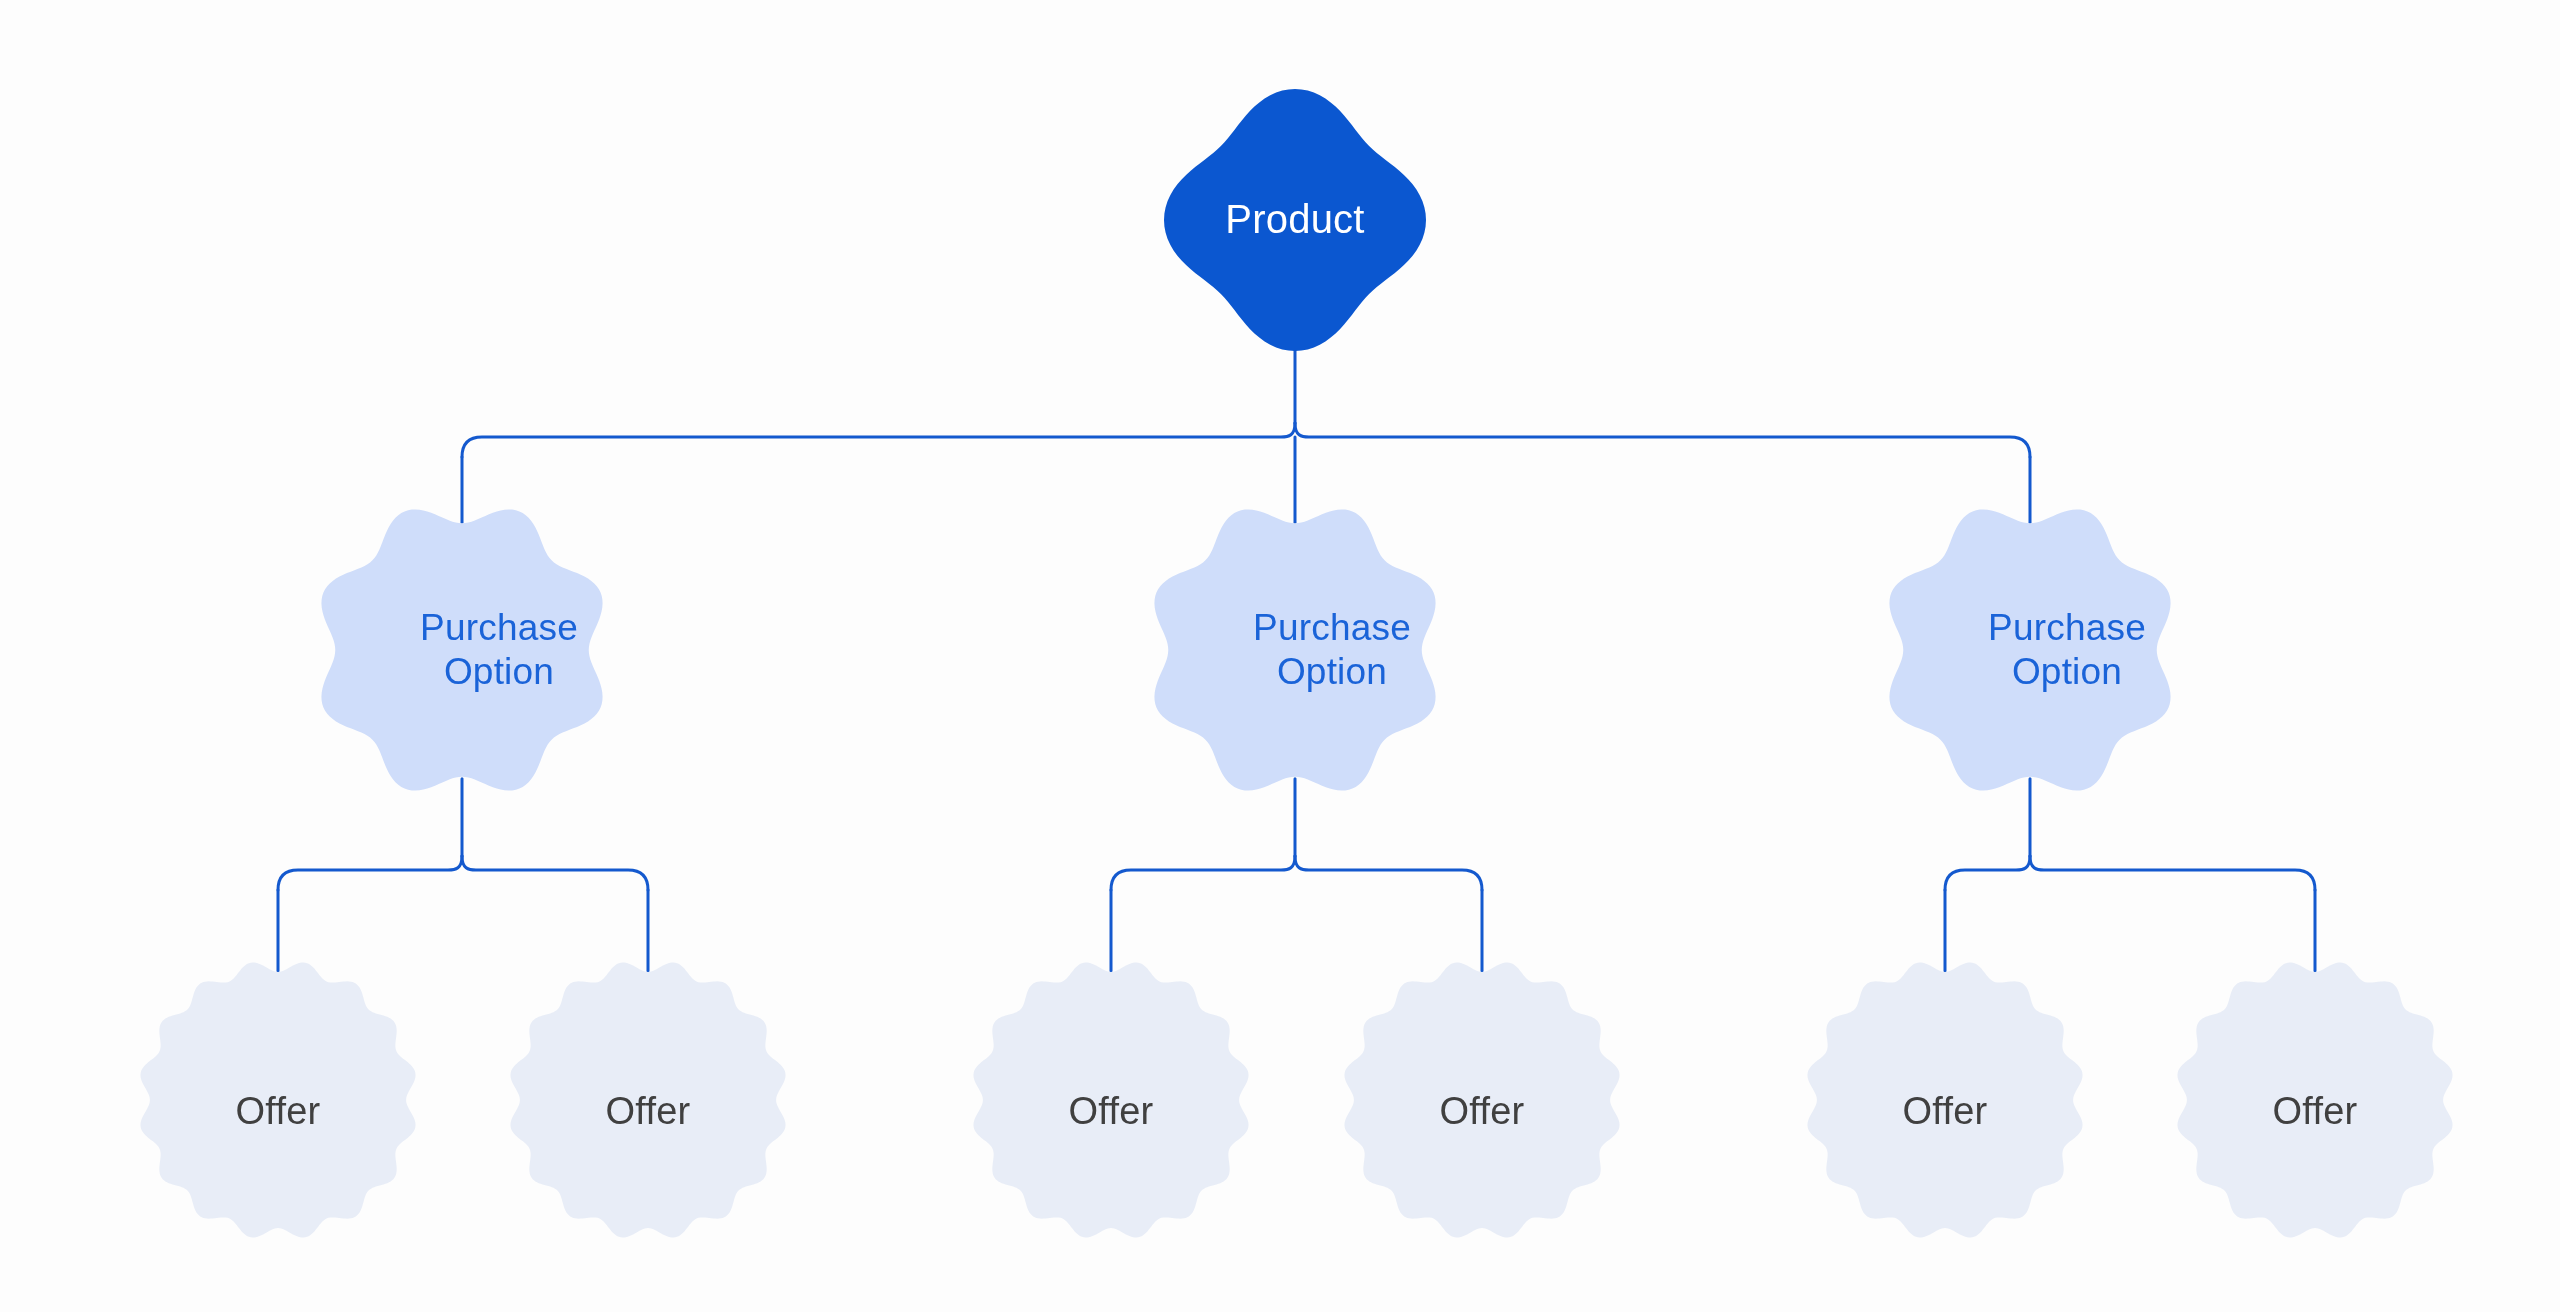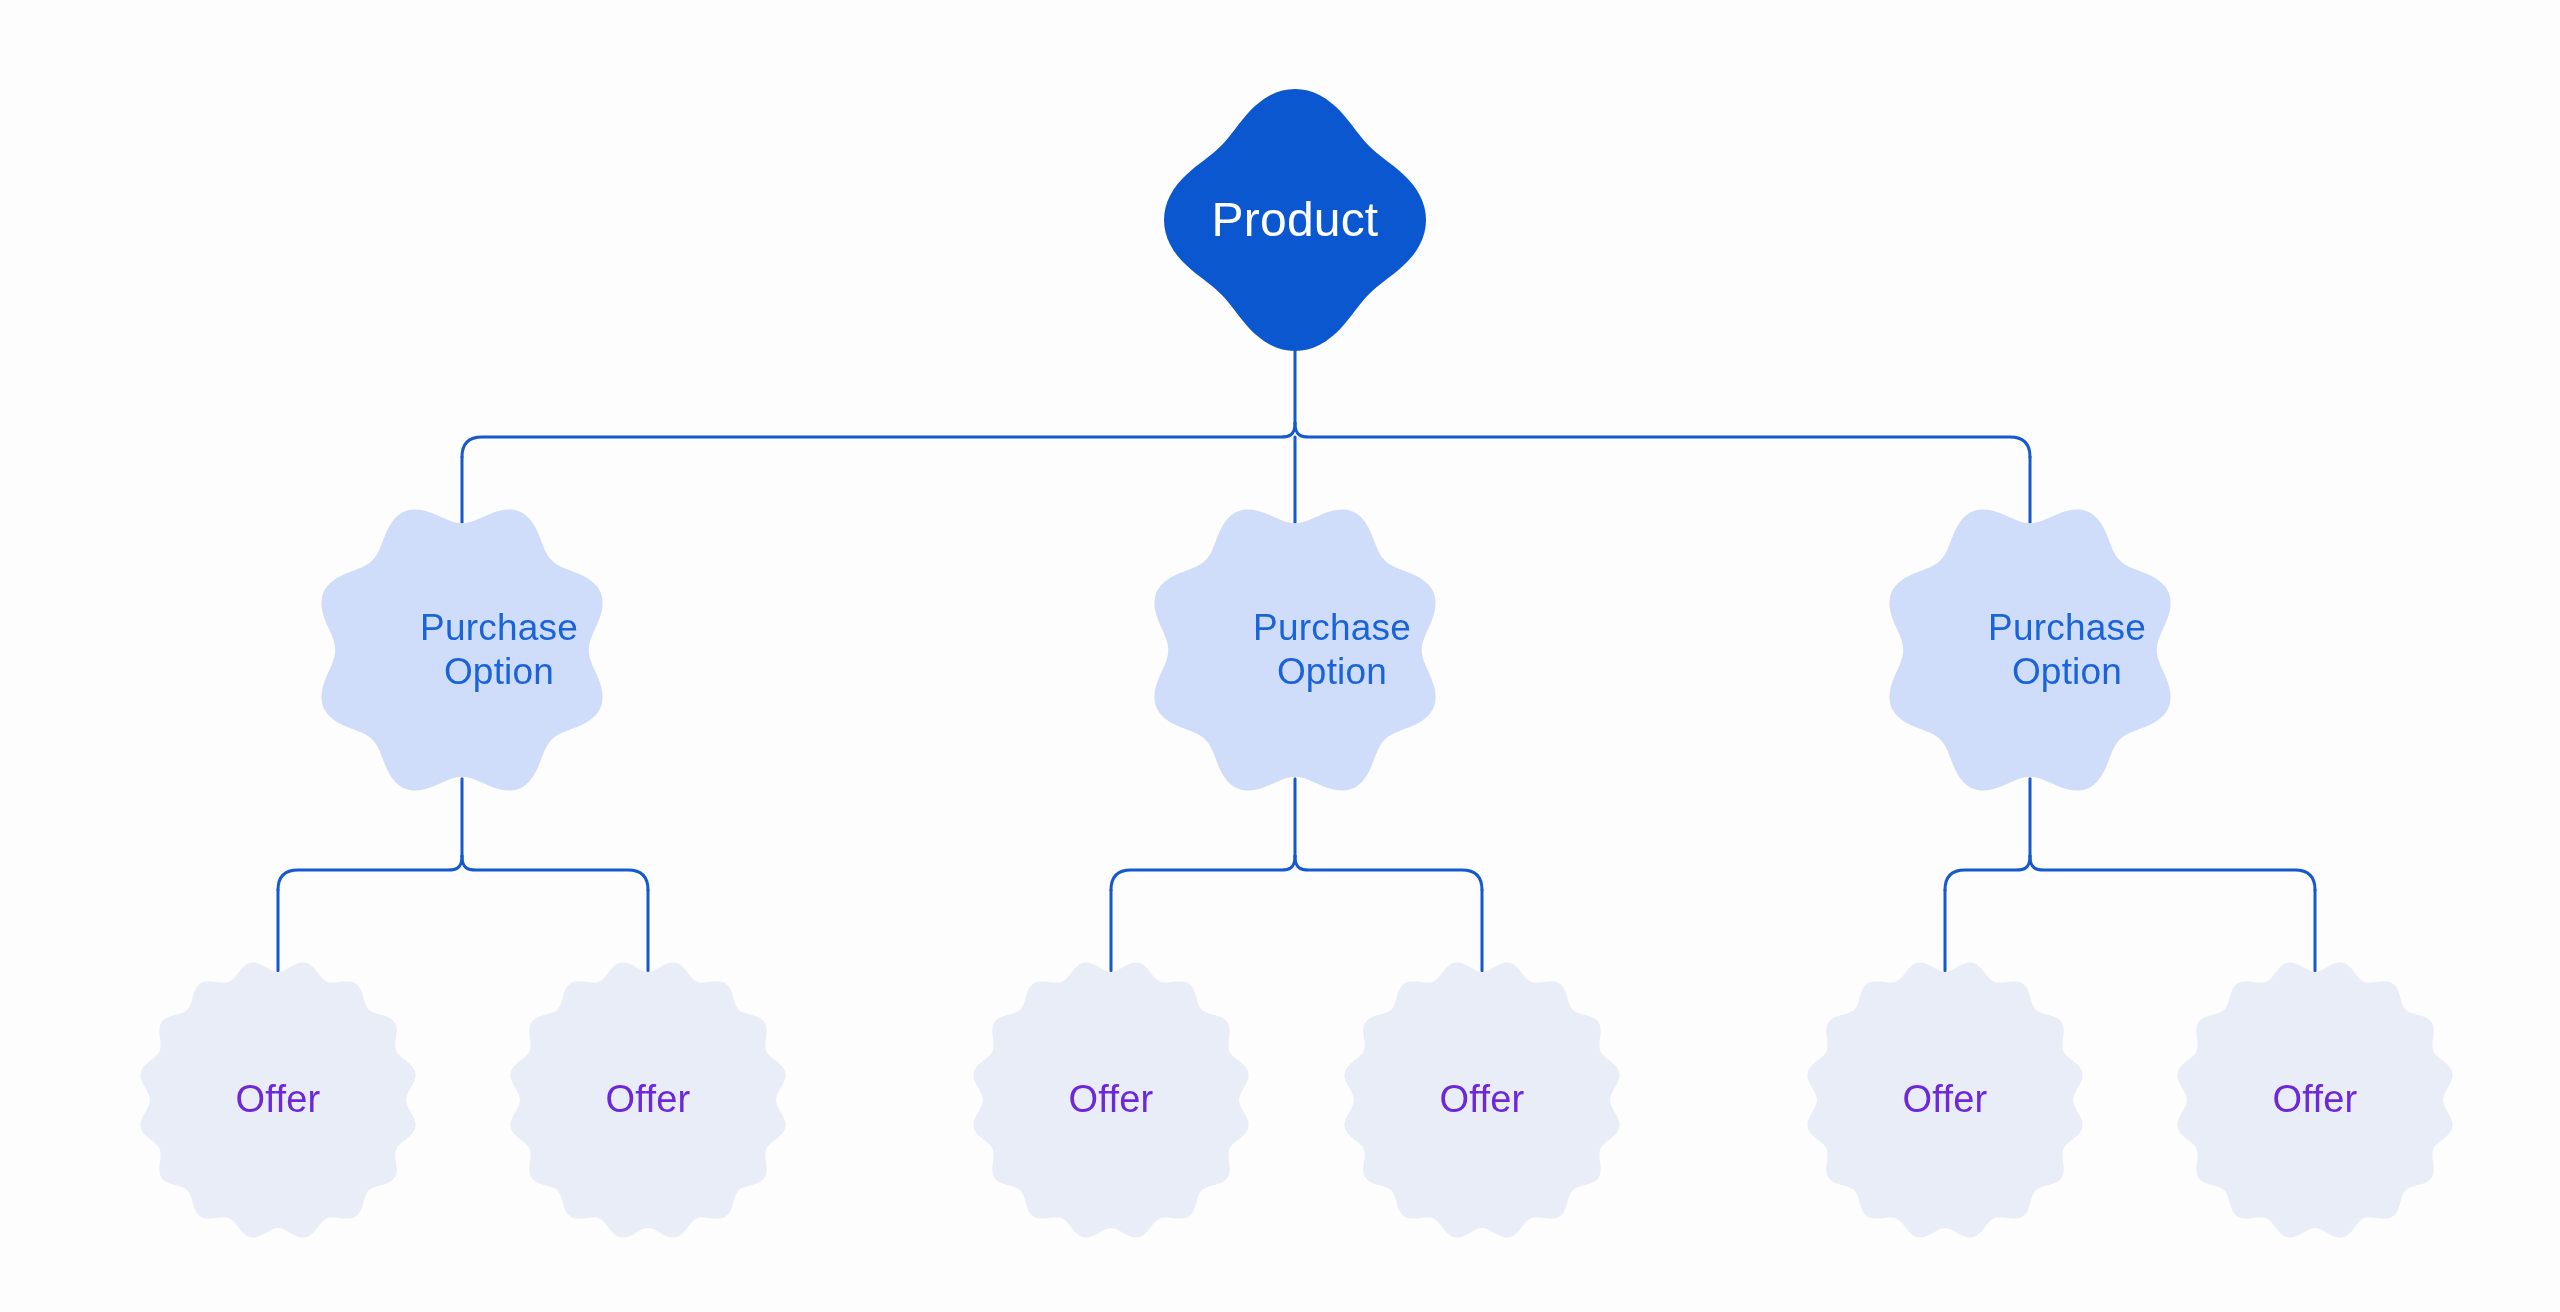--- a/index.html
+++ b/index.html
@@ -29,37 +29,38 @@
   }
   .node-label {
     position: absolute;
     transform: translate(-50%, -50%);
     text-align: center;
     white-space: pre-line;
     pointer-events: none;
     letter-spacing: 0.2px;
   }
   .label-root {
-    font-size: 48px;
+    font-size: 40px;
     line-height: 1.18;
     color: #ffffff;
     font-weight: 400;
   }
   .label-mid {
     font-size: 37px;
     line-height: 1.2;
     color: #1a63d8;
     font-weight: 400;
     margin-left: 37px;
   }
   .label-leaf {
     font-size: 38px;
     line-height: 1.2;
-    color: #6d28d9;
+    color: #404040;
     font-weight: 400;
+    margin-top: 12px;
   }
   .node-hit {
     position: absolute;
     transform: translate(-50%, -50%);
     border-radius: 50%;
     cursor: pointer;
   }
 </style>
 </head>
 <body>

